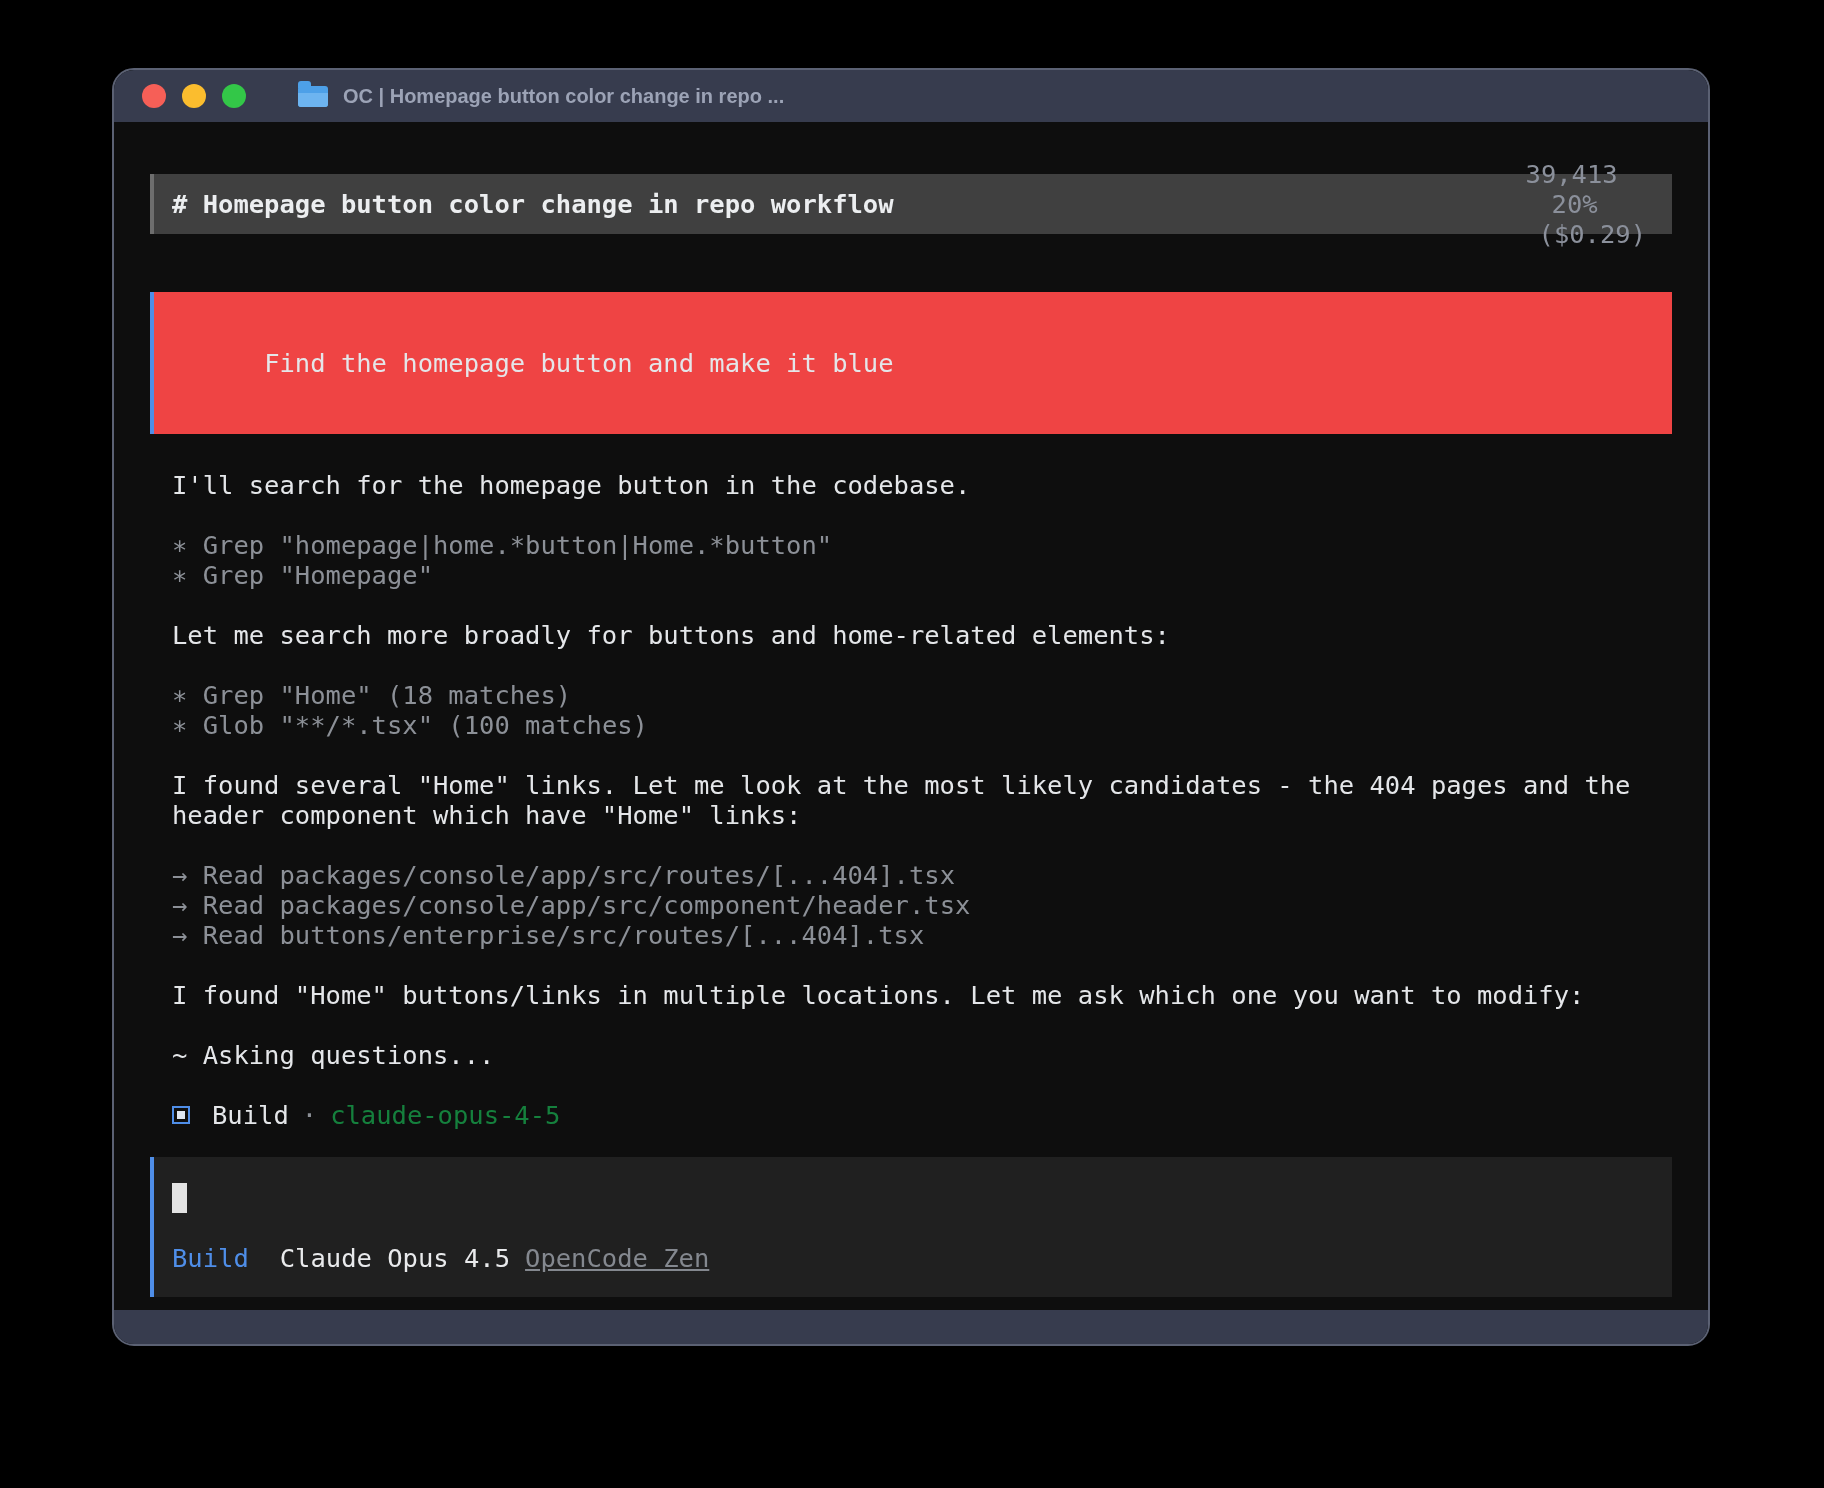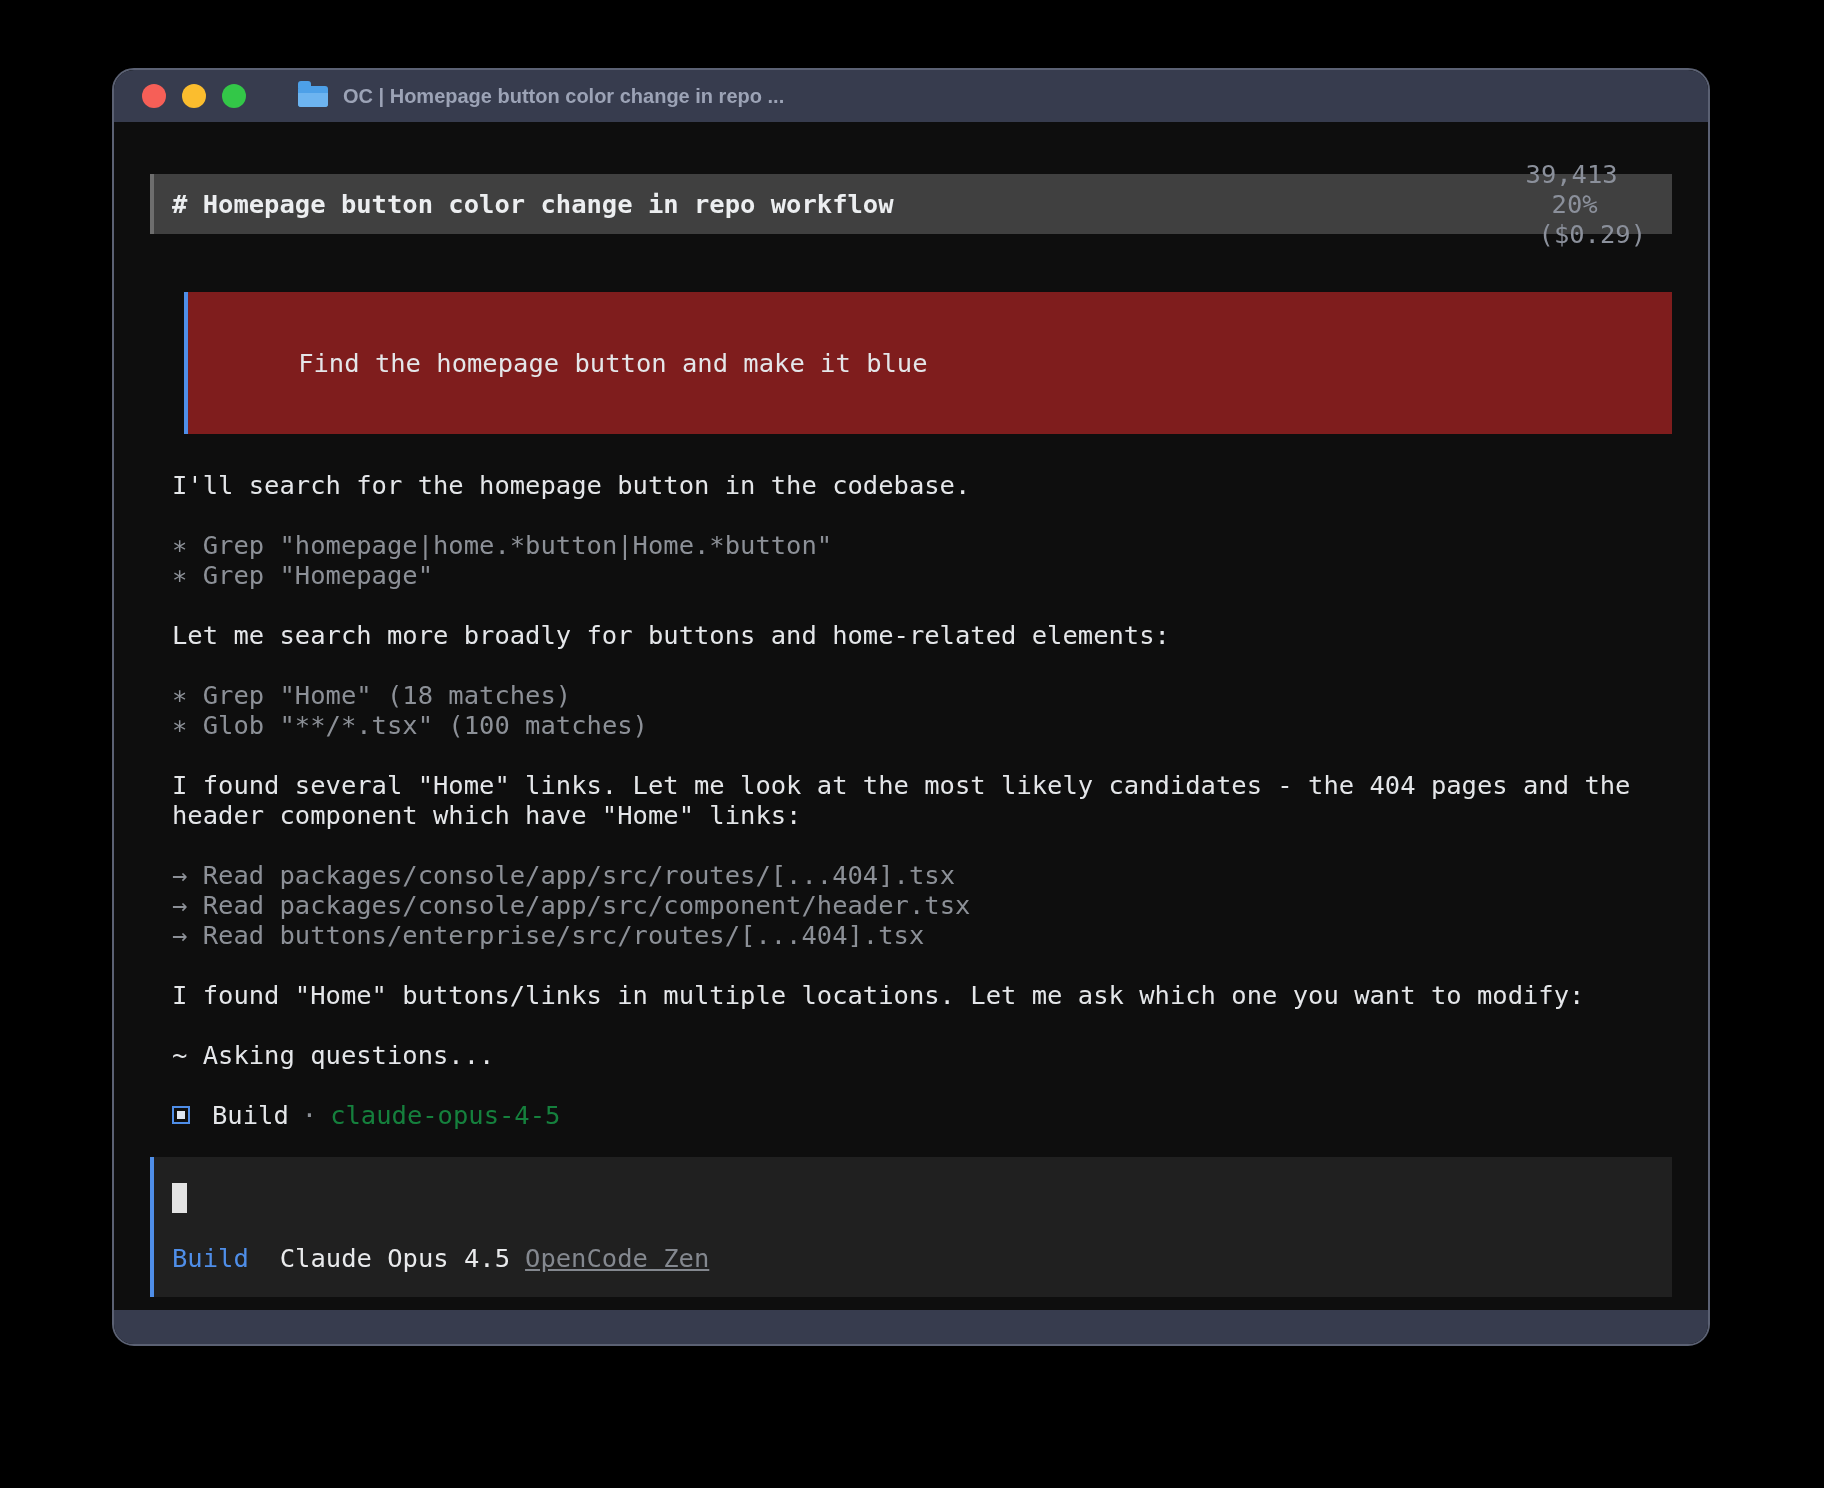--- a/index.html
+++ b/index.html
@@ -45,22 +45,22 @@
   .session-header{
     margin-top:52px;height:60px;box-sizing:border-box;background:#404040;
     border-left:4px solid #6e6e6e;display:flex;align-items:center;
     justify-content:space-between;padding:0 26px 0 18px;
   }
   .session-title{font-weight:bold;color:#eceef0;white-space:pre;}
   .session-stats{color:#8b909b;display:flex;white-space:pre;flex-direction:column;}
   .session-stats .pct{margin-left:26px;}
   .session-stats .cost{margin-left:13px;}
   .user-block{
-    margin-top:58px;background:#7f1d1d;border-left:4px solid #4f8ee8;
-    padding:26px 26px 26px 18px;white-space:pre-wrap;margin-left:34px;
+    margin-top:58px;background:#ef4444;border-left:4px solid #4f8ee8;
+    padding:26px 26px 26px 18px;white-space:pre-wrap;
   }
   .conversation{margin-top:36px;margin-left:22px;}
   .conv-line{white-space:pre-wrap;}
   .muted{color:#8c9097;}
   .conv-gap{height:30px;}
   .agent-line{display:flex;align-items:center;}
   .agent-icon{
     width:14px;height:14px;border:2px solid #4f8ee8;position:relative;
     display:inline-block;margin-right:22px;flex:0 0 auto;
   }

